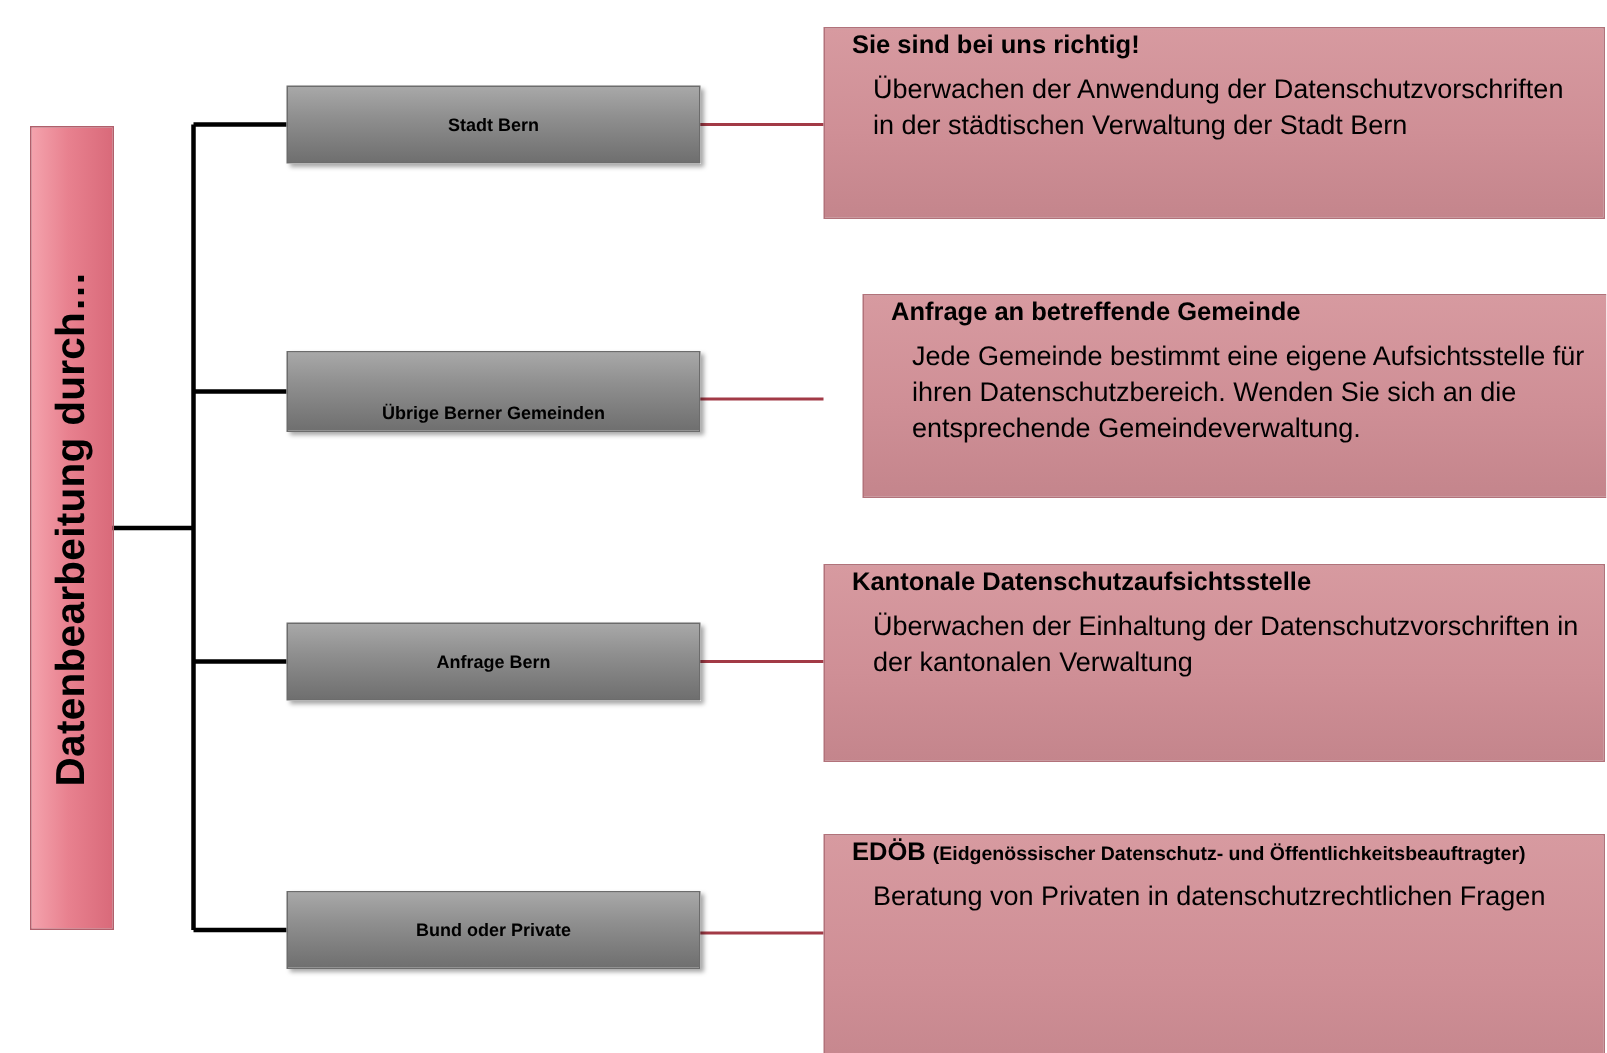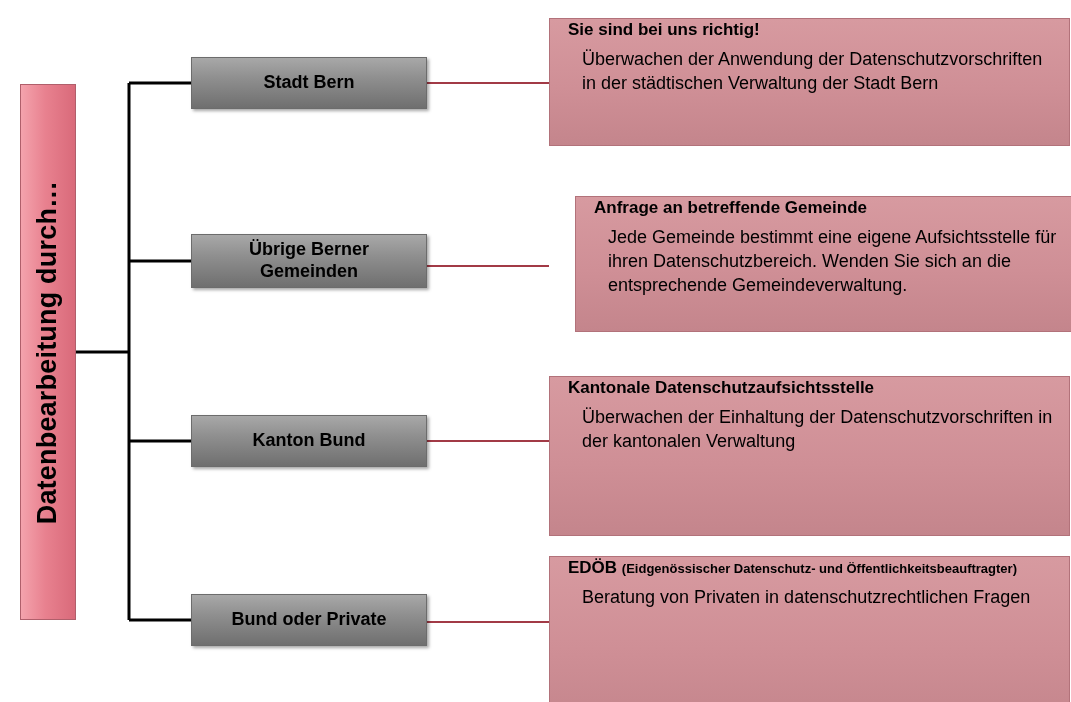--- a/index.html
+++ b/index.html
@@ -36,52 +36,52 @@
     white-space: nowrap;
     font-size: 27px;
     font-weight: bold;
     color: #000000;
     letter-spacing: 0.2px;
   }
 
   
   .grey-box {
     position: absolute;
-    width: 236px;
+    width: 276px;
     background: linear-gradient(to bottom, #a8a8a8 0%, #8f8f8f 40%, #6f6f6f 100%);
     border: 1px solid #6c6c6c;
     box-shadow: 2px 2px 3px rgba(0,0,0,0.35);
     display: flex;
     align-items: center;
     justify-content: center;
     text-align: center;
     color: #000000;
     font-weight: bold;
-    font-size: 18px;
+    font-size: 12px;
     line-height: 1.22;
     box-sizing: border-box;
     padding: 4px 6px;
   }
   #grey-0 { left: 191px; top: 57px;  height: 52px; }
   #grey-1 { left: 191px; top: 234px; height: 54px; align-items: flex-end; }
   #grey-2 { left: 191px; top: 415px; height: 52px; }
   #grey-3 { left: 191px; top: 594px; height: 52px; text-align: center; }
 
   
   .info-box {
     position: absolute;
     width: 521px;
     background: linear-gradient(to bottom, #d79aa0 0%, #cf8f96 55%, #c4858c 100%);
     border: 1px solid #b2727a;
     box-sizing: border-box;
     padding: 0 16px 12px 18px;
   }
   #info-0 { left: 549px; top: 18px;  height: 128px; }
   #info-1 { left: 575px; top: 196px; height: 136px; }
-  #info-2 { left: 549px; top: 376px; height: 160px; }
+  #info-2 { left: 549px; top: 376px; height: 132px; }
   #info-3 { left: 549px; top: 556px; height: 168px; }
 
   .info-title {
     font-size: 17px;
     font-weight: bold;
     color: #000000;
     margin: 0 0 8px 0;
     line-height: 1.25;
   }
   .info-title .sub {
@@ -132,21 +132,21 @@
     <span class="root-label">Datenbearbeitung durch…</span>
   </div>
 
   <div class="grey-box" id="grey-0">
     <span>Stadt Bern</span>
   </div>
   <div class="grey-box" id="grey-1">
     <span>Übrige Berner Gemeinden</span>
   </div>
   <div class="grey-box" id="grey-2">
-    <span>Kanton Bund</span>
+    <span>Anfrage Bern</span>
   </div>
   <div class="grey-box" id="grey-3">
     <span>Bund oder Private</span>
   </div>
 
   <div class="info-box" id="info-0">
     <p class="info-title">
       <span>Sie sind bei uns richtig!</span>
     </p>
     <p class="info-body">Überwachen der Anwendung der Datenschutzvorschriften in der städtischen Verwaltung der Stadt Bern</p>

